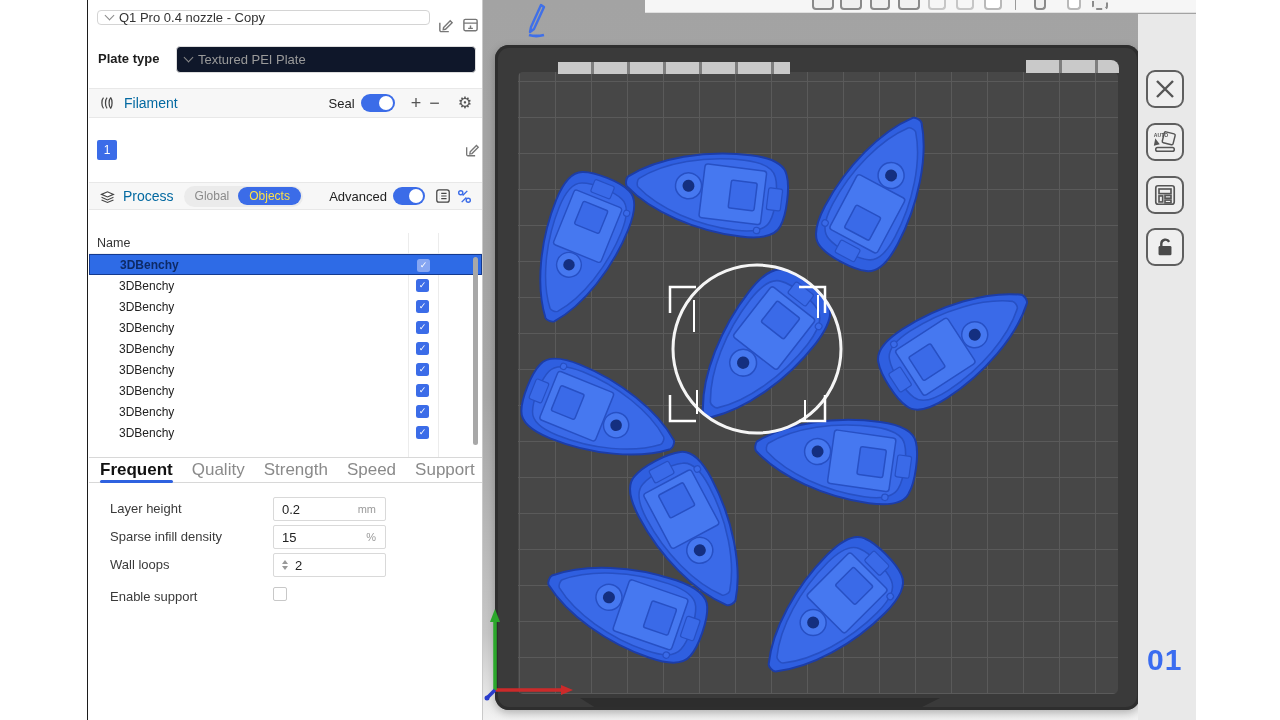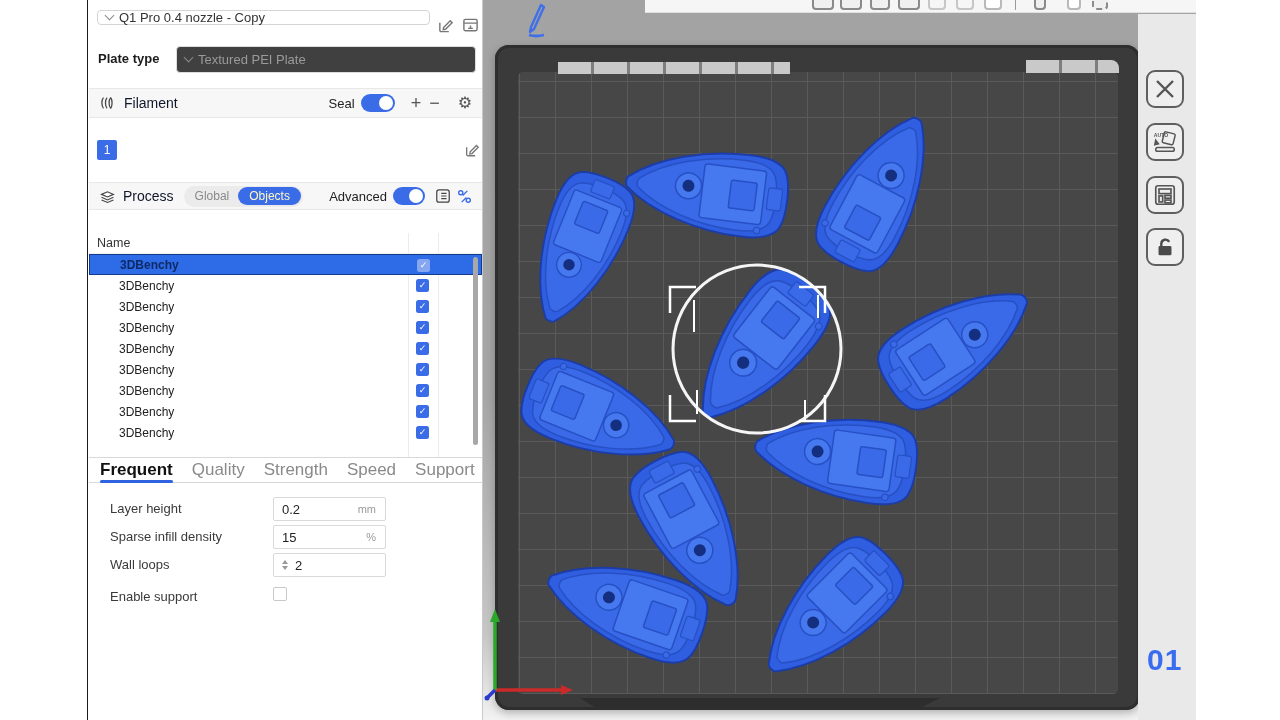--- a/index.html
+++ b/index.html
@@ -7,37 +7,37 @@
   *{box-sizing:border-box;}
   
   #gutter{position:absolute;left:0;top:0;width:88px;height:720px;background:#fff;border-right:1px solid #1c1c1c;}
   #panel{position:absolute;left:89px;top:0;width:394px;height:720px;background:#fff;border-right:1px solid #c9c9c9;}
   #viewport{position:absolute;left:483px;top:0;width:713px;height:720px;
     background:linear-gradient(180deg,#a3a3a3 0%,#a6a6a6 55%,#c6c6c6 88%,#f2f2f2 100%);}
   #right-margin{position:absolute;left:1196px;top:0;width:84px;height:720px;background:#fff;}
   
   .combo{position:absolute;border:1px solid #d4d4d4;border-radius:4px;background:#fff;display:flex;align-items:center;
     font-size:13px;color:#333;padding:0 8px;gap:6px;}
-  .combo.gray{background:#404040;border-color:#ddd;color:#9a9a9a;}
+  .combo.gray{background:#0f172a;border-color:#ddd;color:#9a9a9a;}
   .chev{width:7px;height:7px;border-right:1.6px solid #8a8a8a;border-bottom:1.6px solid #8a8a8a;
     transform:rotate(45deg);margin-top:-4px;flex:0 0 auto;}
   .lbl{position:absolute;font-size:13px;color:#222;}
   .bar{position:absolute;left:0;width:100%;background:#f7f7f7;border-top:1px solid #e8e8e8;border-bottom:1px solid #e8e8e8;
     display:flex;align-items:center;padding:0 10px;}
-  .bar .title{font-size:14px;color:#0f172a;margin-left:7px;}
+  .bar .title{font-size:14px;color:#0369a1;margin-left:7px;}
   .icon-btn{display:inline-flex;align-items:center;justify-content:center;cursor:pointer;}
   .toggle{width:34px;height:18px;border-radius:9px;background:#3b6ce8;position:relative;flex:0 0 auto;}
   .toggle::after{content:"";position:absolute;right:2px;top:2px;width:14px;height:14px;border-radius:50%;background:#fff;}
   .pm{font-size:18px;color:#555;line-height:1;padding:0 4px;}
   .gear{font-size:16px;color:#555;line-height:1;}
   .slot{position:absolute;left:8px;top:140px;width:20px;height:20px;background:#3b6ce8;color:#fff;
     font-size:12px;display:flex;align-items:center;justify-content:center;border-radius:2px;}
   .seg{background:#ebebeb;border-radius:11px;display:flex;align-items:center;margin-left:10px;font-size:12px;height:21px;padding:0 2px;}
   .seg .off{color:#8a8a8a;padding:2px 9px;}
-  .seg .on{background:#3b6ce8;color:#fef9c3;border-radius:10px;padding:2px 11px;}
+  .seg .on{background:#3b6ce8;color:#fde047;border-radius:10px;padding:2px 11px;}
   
   #search-row{position:absolute;left:0;top:210px;width:100%;height:23px;border-bottom:1px solid #dcdcdc;
     display:flex;align-items:center;padding:0 8px;gap:6px;}
   #search-row input{flex:1;border:none;outline:none;font-size:12px;color:#555;background:transparent;}
   #search-row input::placeholder{color:#9a9a9a;}
   .clear-x{width:13px;height:13px;border-radius:50%;background:#a2a2a2;color:#fff;font-size:9px;line-height:13px;text-align:center;}
   
   #tree{position:absolute;left:0;top:233px;width:100%;height:224px;overflow:hidden;}
   .vline{position:absolute;top:0;bottom:0;width:0;border-left:1px solid #ececec;}
   .trow{position:relative;height:21px;display:flex;align-items:center;font-size:12px;color:#222;}

